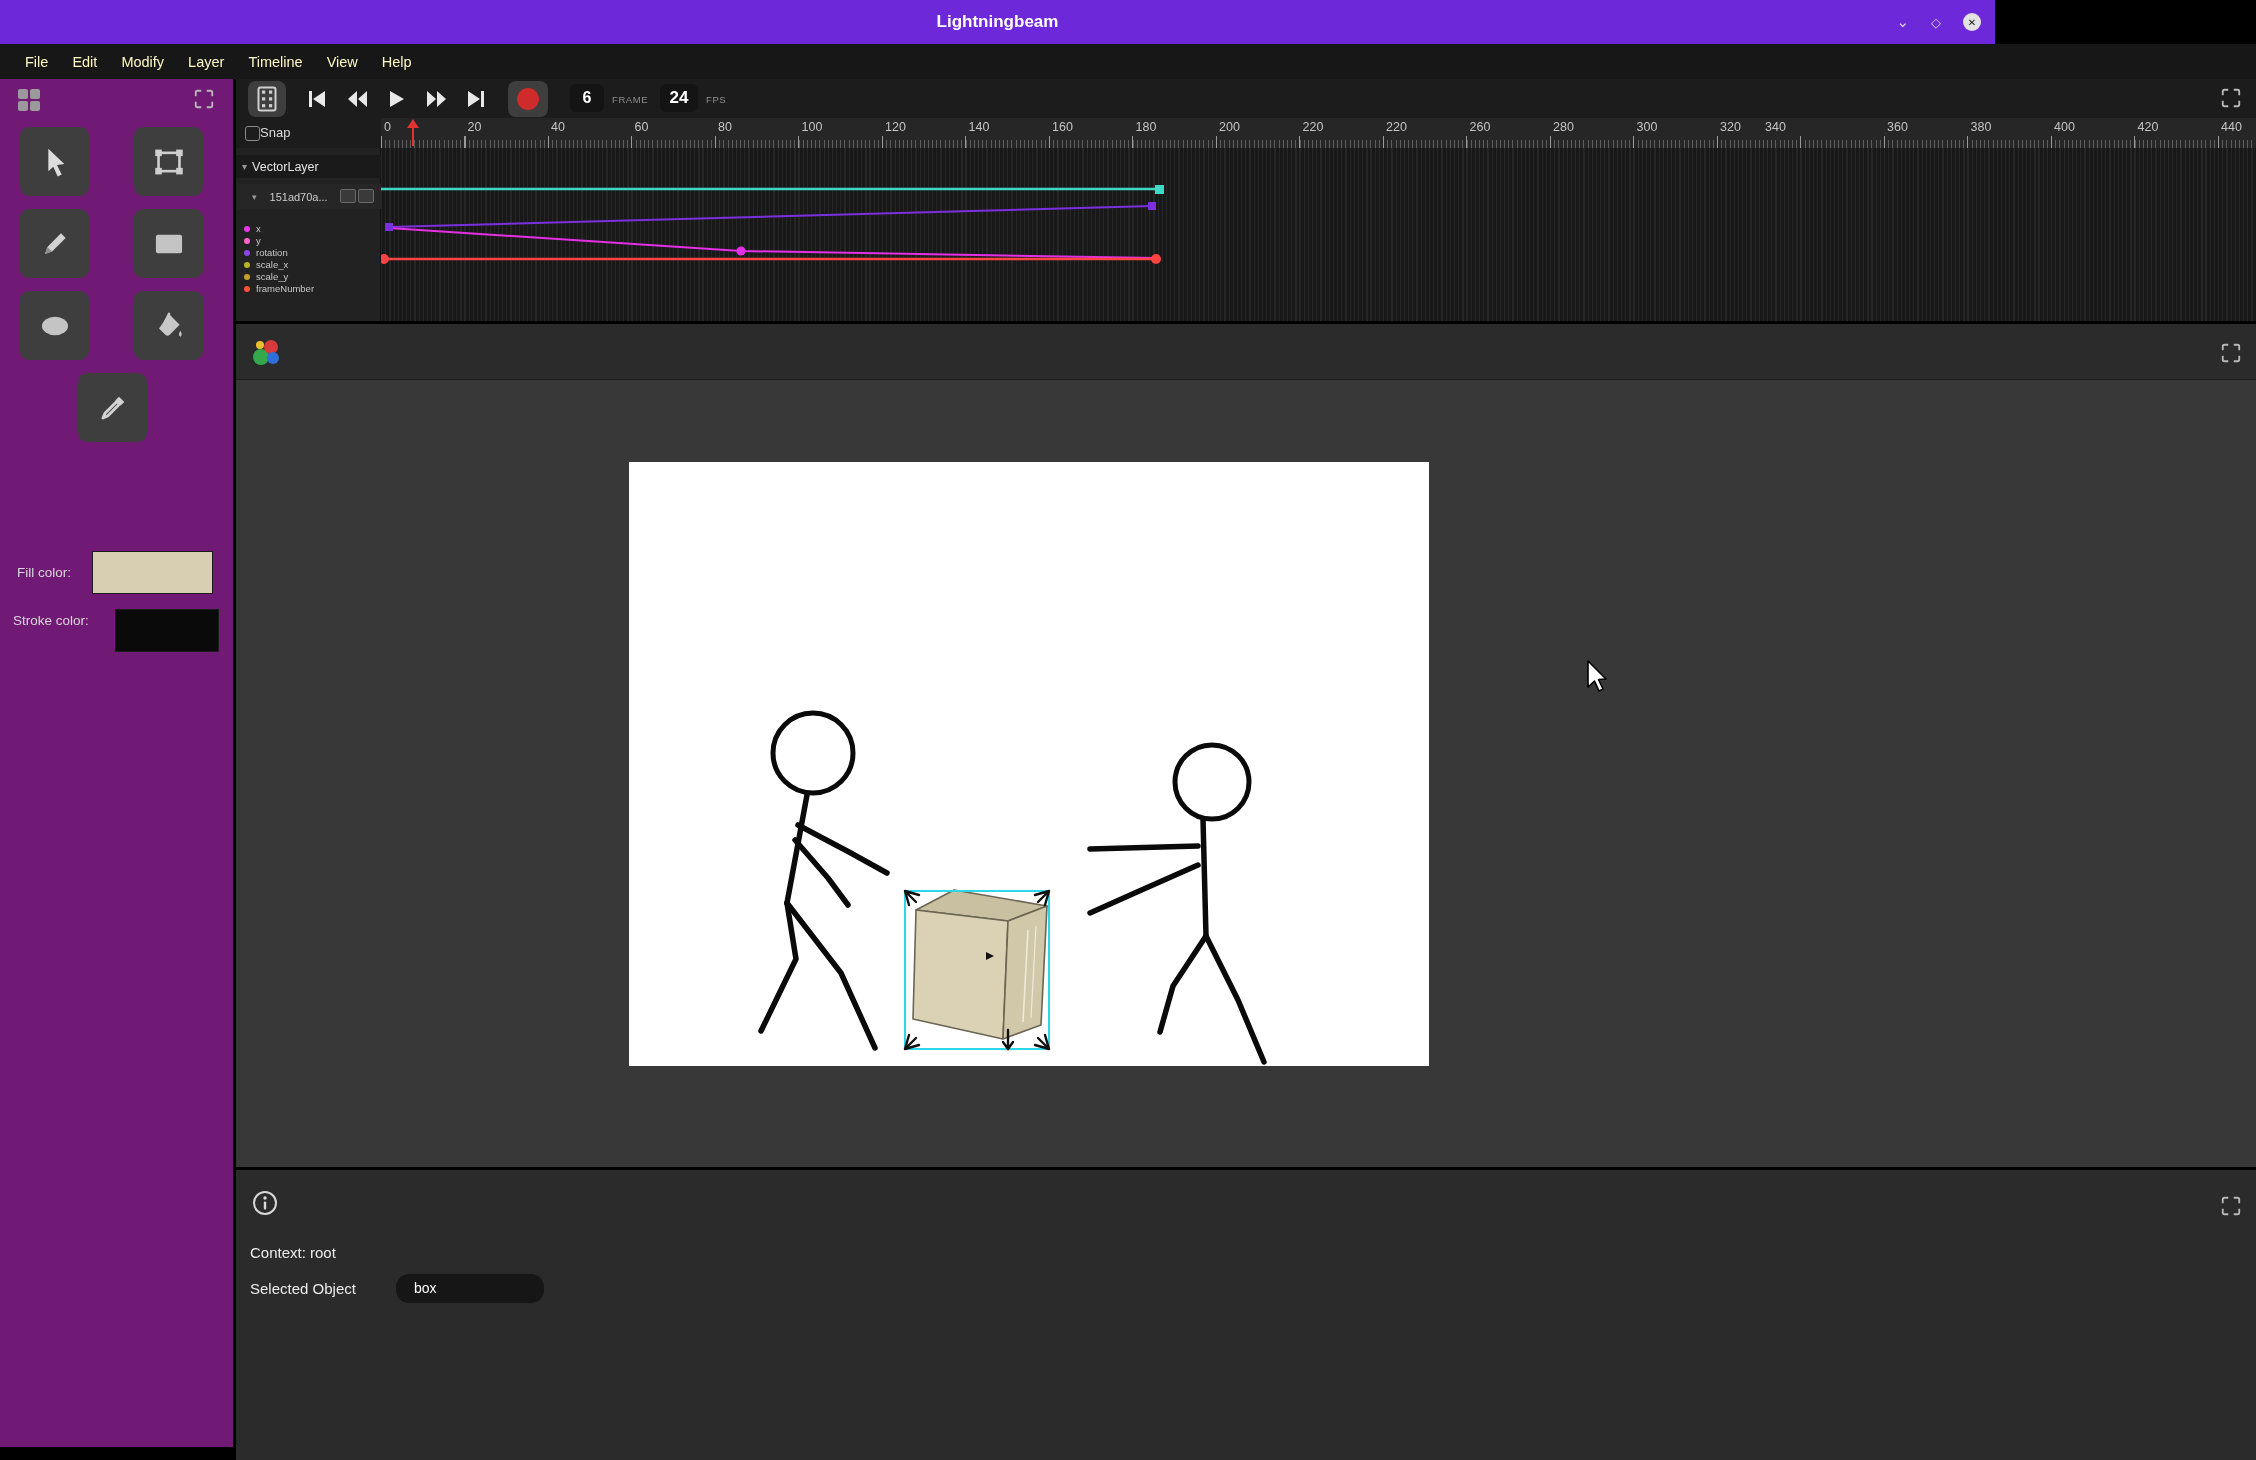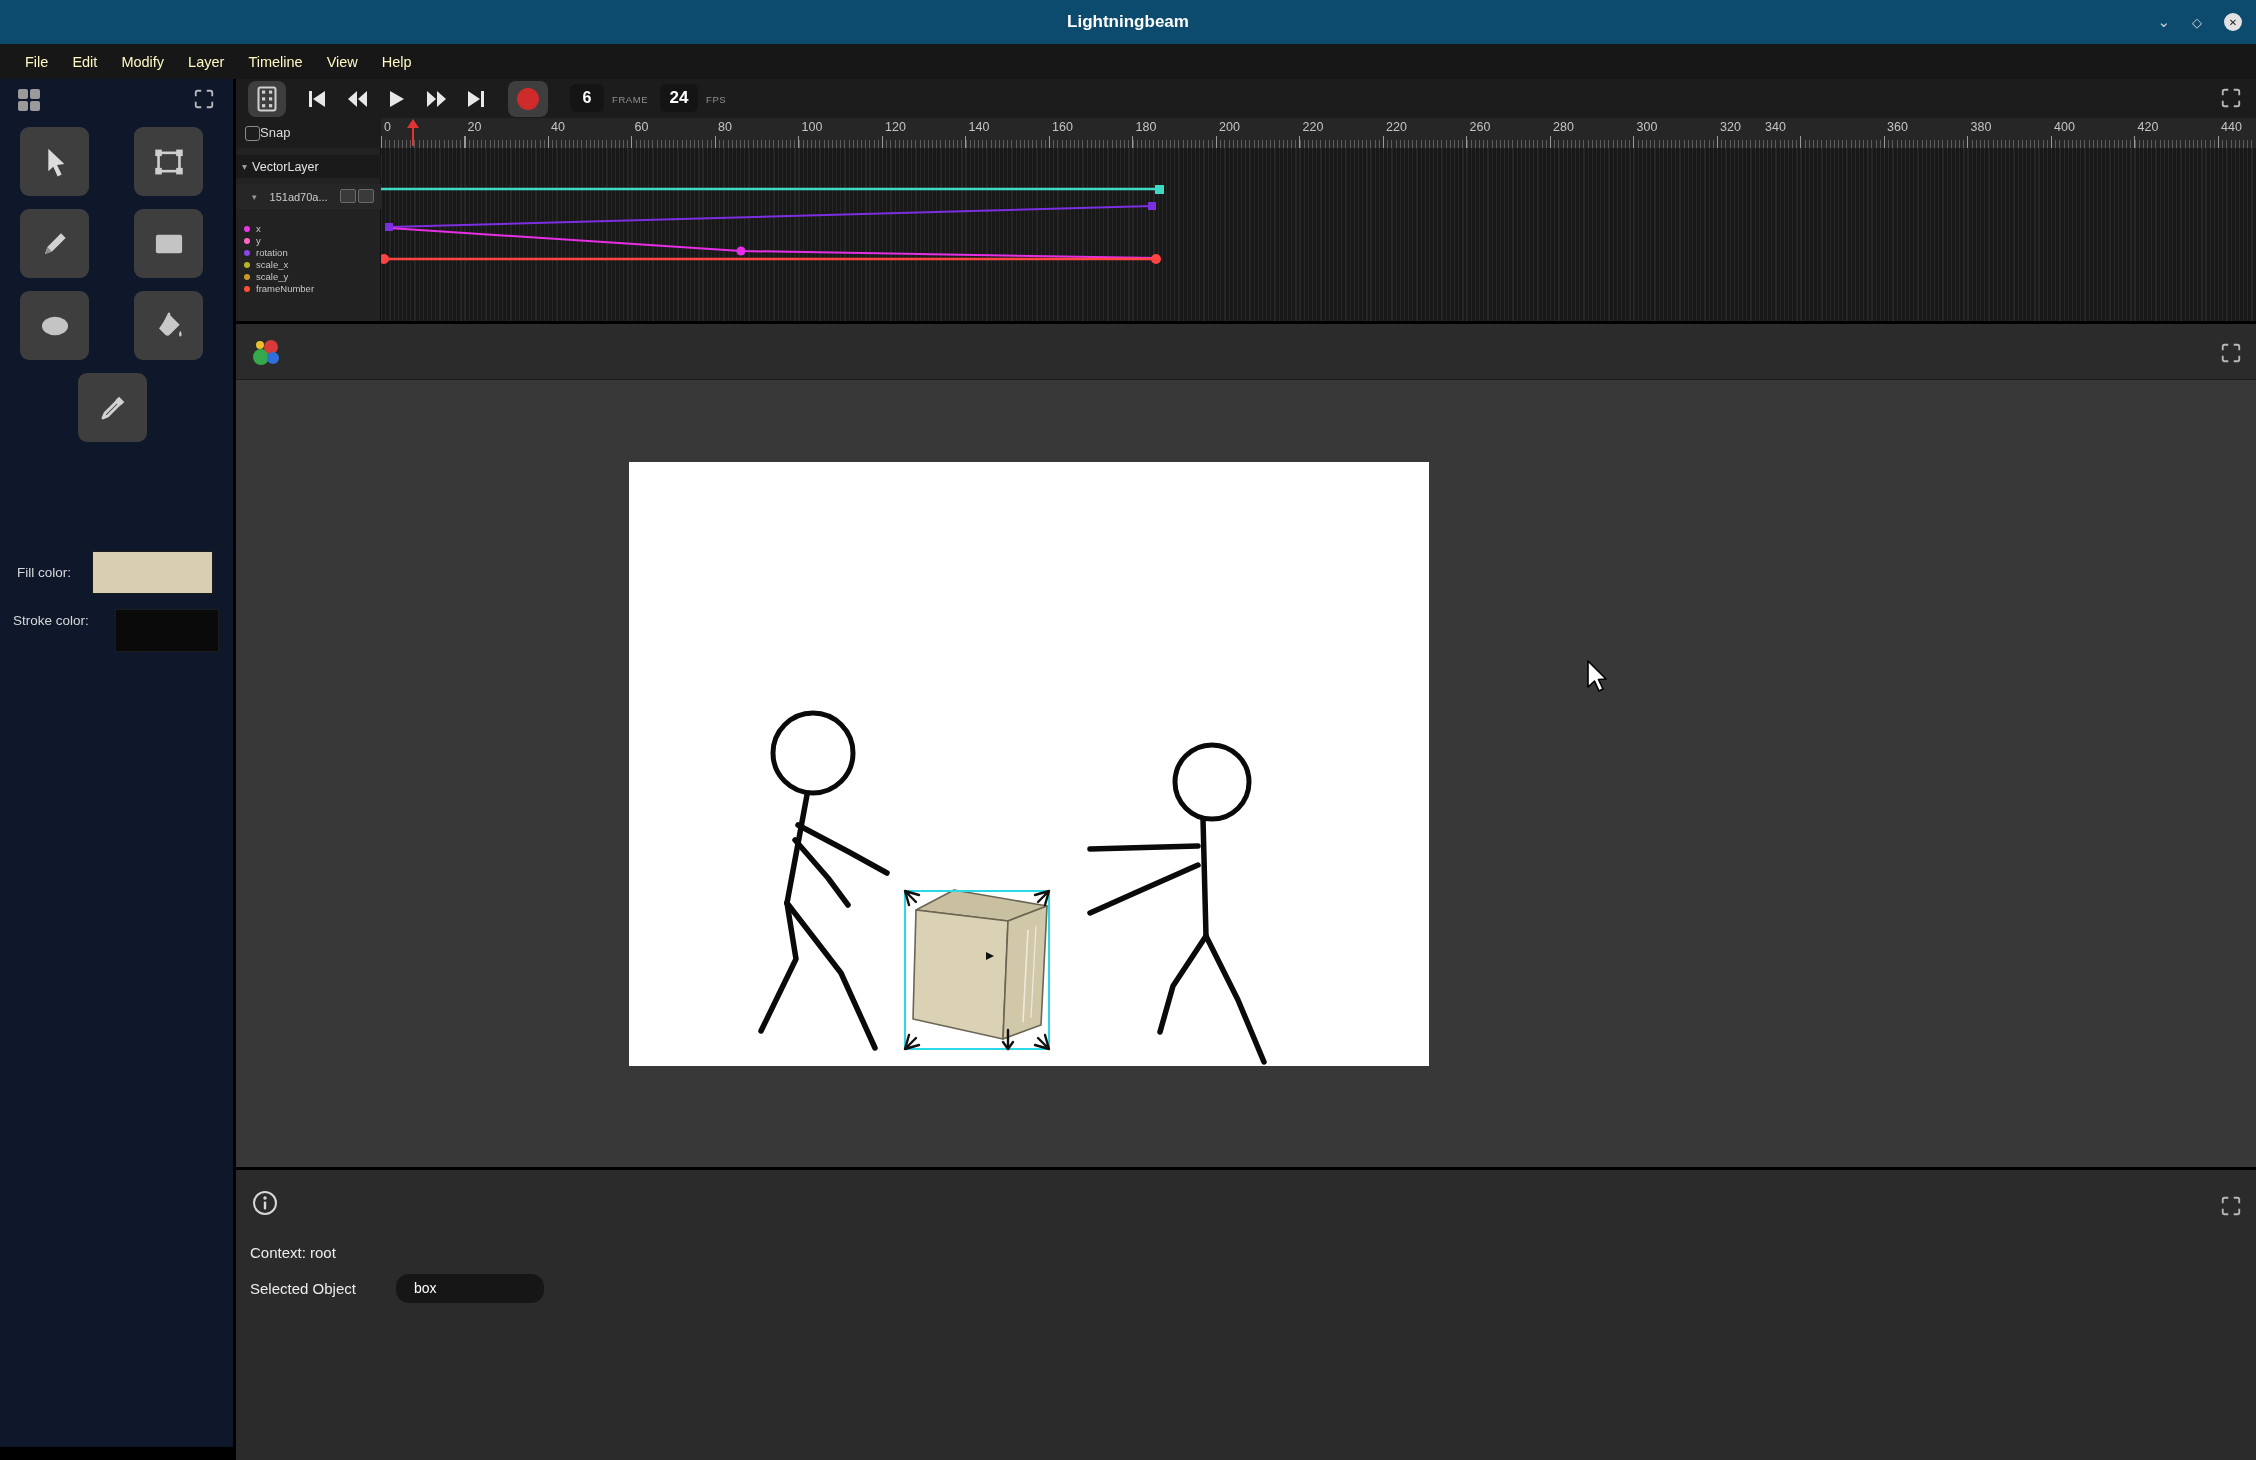--- a/index.html
+++ b/index.html
@@ -2,29 +2,29 @@
 <html><head>
 <meta charset="utf-8">
 <style>
   html,body{margin:0;padding:0}
   body{
     width:2256px;height:1460px;position:relative;overflow:hidden;
     background:#000;color:#ddd;
     font-family:"Liberation Sans", sans-serif;
   }
   
-  .titlebar{position:absolute;left:0;top:0;width:2256px;height:44px;background:#0c4a6e}
+  .titlebar{position:absolute;left:0;top:0;width:1995px;height:44px;background:#6d28d9}
   .title{position:absolute;left:0;top:0;width:100%;height:44px;line-height:44px;text-align:center;
          font-size:17px;font-weight:bold;color:#fff}
   .wctrl{position:absolute;top:0;right:14px;height:44px;display:flex;align-items:center;gap:22px}
   .menubar{position:absolute;left:0;top:44px;width:2256px;height:35px;background:#171717;
            display:flex;align-items:center;gap:12px;padding-left:19px;box-sizing:border-box}
   .menu-item{font-size:14.5px;color:#fef9c3;padding:3px 6px;border-radius:4px;cursor:default}
   
-  .left-panel{position:absolute;left:0;top:79px;width:233px;height:1368px;background:#0f172a}
+  .left-panel{position:absolute;left:0;top:79px;width:233px;height:1368px;background:#701a75}
   .timeline-panel{position:absolute;left:236px;top:79px;width:2020px;height:242px;background:#1c1c1c}
   .canvas-panel{position:absolute;left:236px;top:324px;width:2020px;height:843px;background:#383838}
   .canvas-header{position:absolute;left:0;top:0;width:2020px;height:56px;background:#2b2b2b;border-bottom:1px solid #1d1d1d;box-sizing:border-box}
   .bottom-panel{position:absolute;left:236px;top:1170px;width:2020px;height:290px;background:#2b2b2b}
   
   .tool{position:absolute;width:69px;height:69px;background:#3e3e3e;border-radius:9px;
         display:flex;align-items:center;justify-content:center}
   .sqbtn{position:absolute;background:#3e3e3e;border-radius:8px;display:flex;align-items:center;justify-content:center}
   .flatbtn{position:absolute;display:flex;align-items:center;justify-content:center}
   .expand{position:absolute;width:28px;height:28px;display:flex;align-items:center;justify-content:center}

